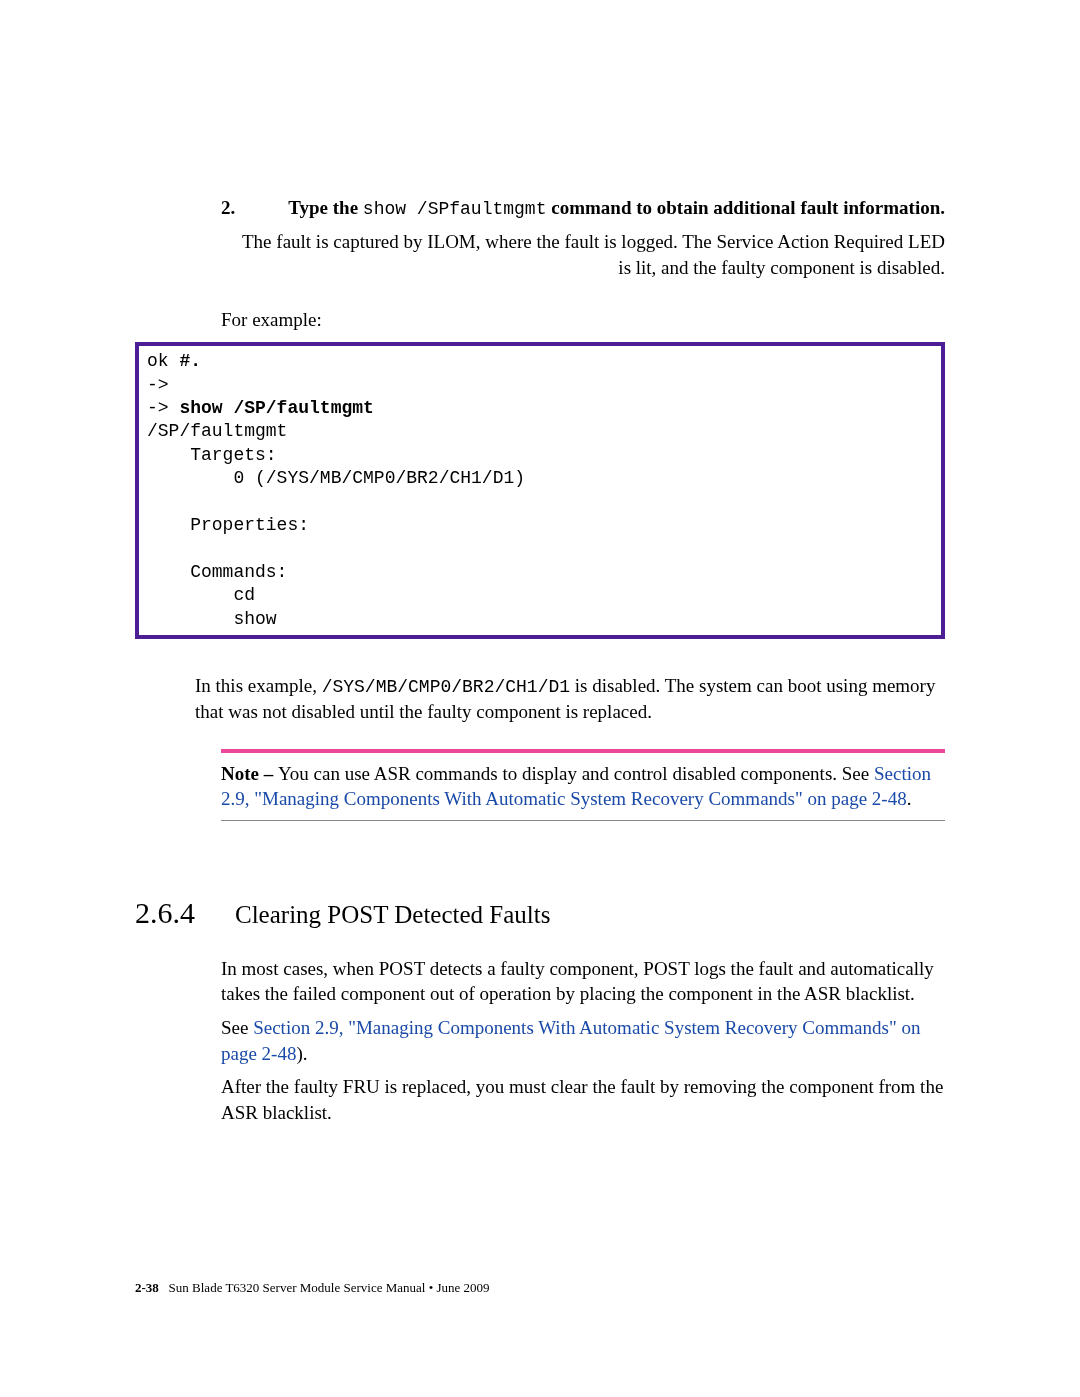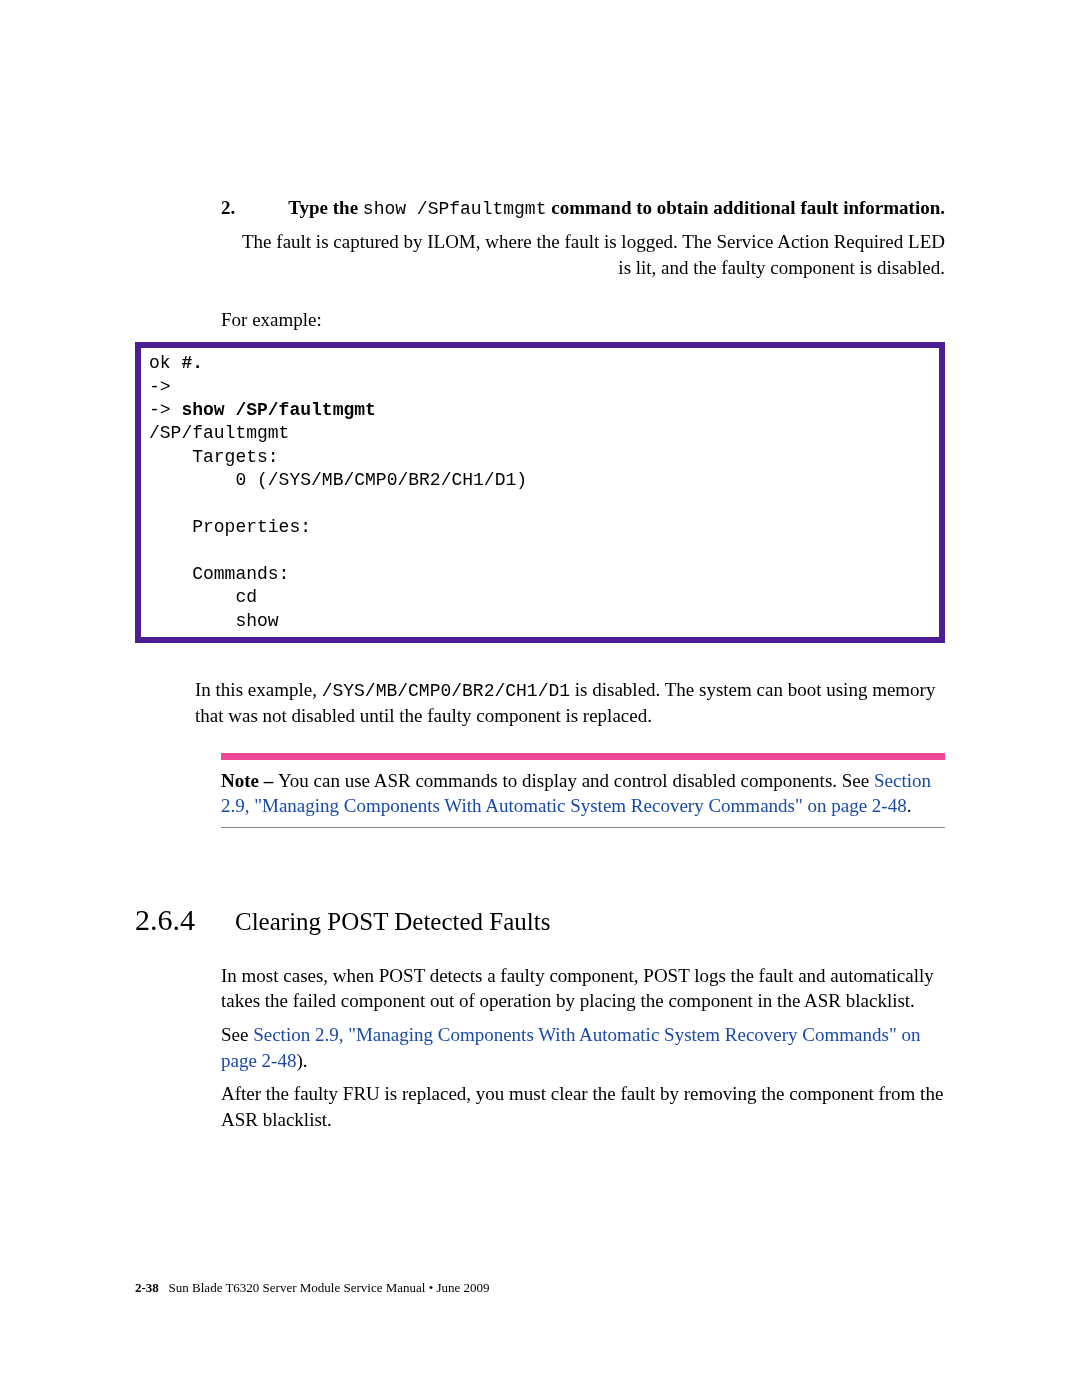--- a/index.html
+++ b/index.html
@@ -38,37 +38,37 @@
     font-size: 18px;
   }
   .para {
     margin-top: 8px;
     margin-bottom: 8px;
   }
   .for-example {
     margin: 18px 0 10px 86px;
   }
   .code-box {
-    border: 6px solid #4c1d95;
+    border: 4px solid #4c1d95;
     margin: 6px 0 0 0;
     padding: 4px 8px 4px 8px;
     font-family: "Courier New", Courier, monospace;
     font-size: 18px;
     line-height: 1.3;
     white-space: pre;
   }
   .after-code {
     margin-left: 60px;
     margin-top: 34px;
     margin-bottom: 24px;
   }
   .after-code-inline { display: inline; }
   .note-block {
     margin-left: 86px;
-    border-top: 7px solid #ec4899;
+    border-top: 4px solid #ec4899;
     border-bottom: 1px solid #888;
     padding: 8px 0 8px 0;
     margin-top: 8px;
     margin-bottom: 60px;
   }
   .note-label { font-weight: bold; }
   .link { color: #1a4aa8; }
   .section-row {
     display: flex;
     align-items: baseline;

